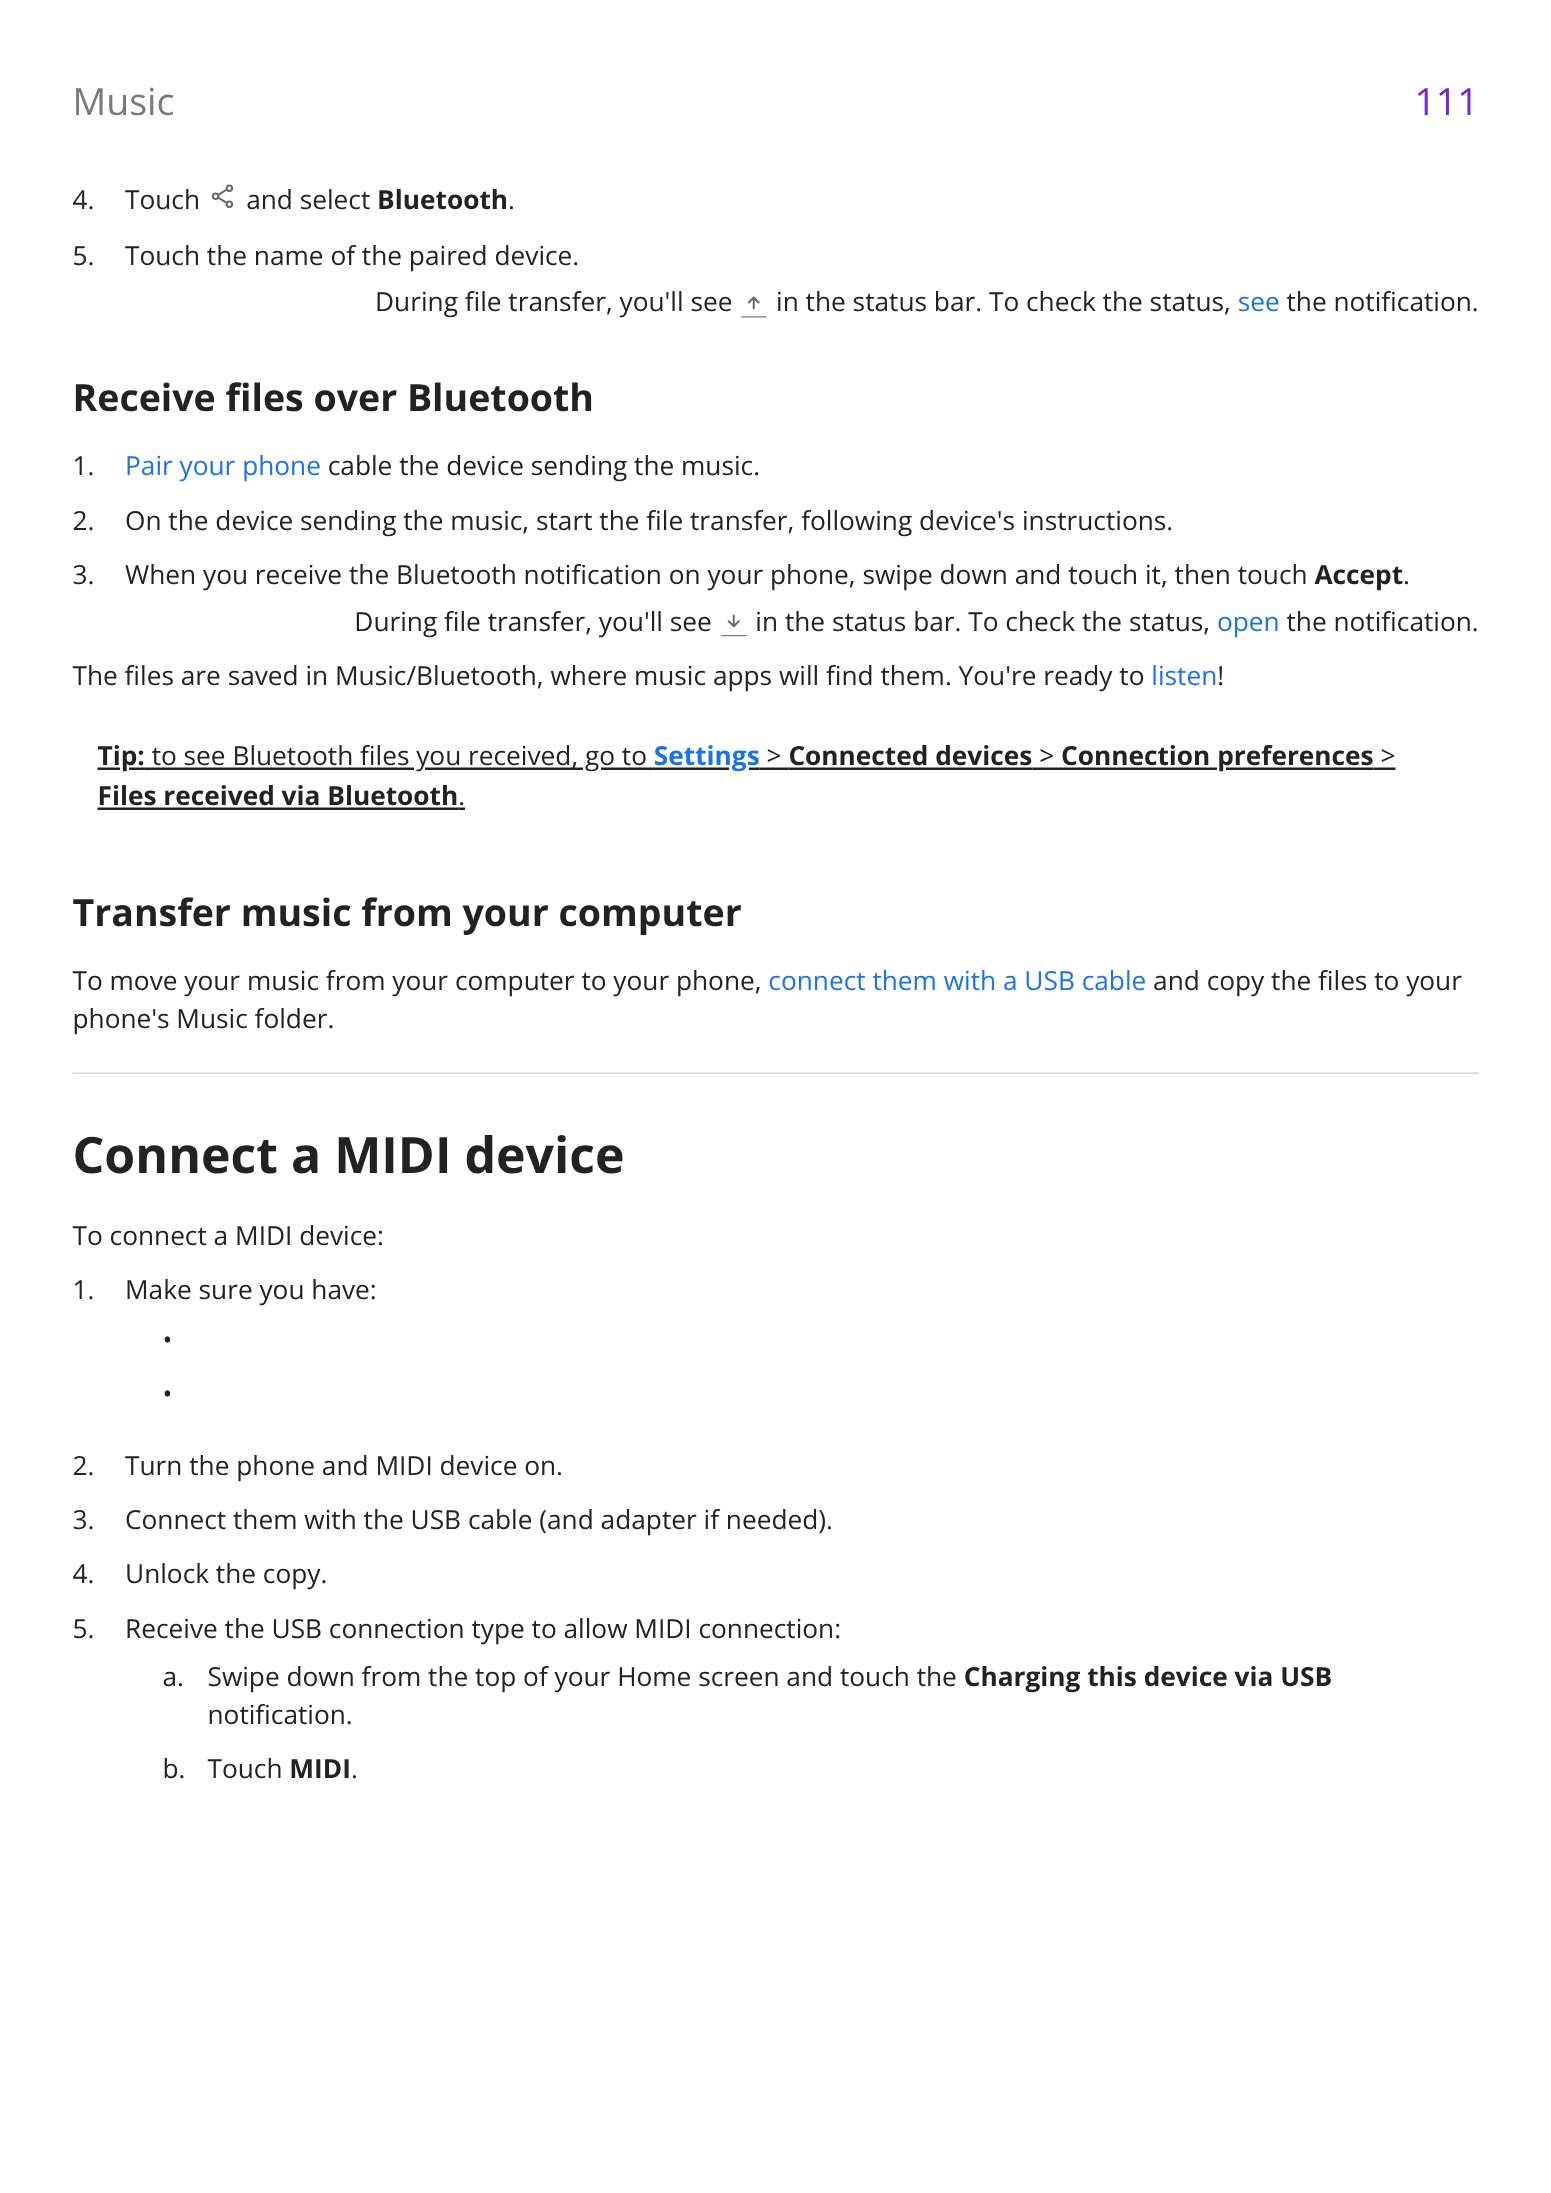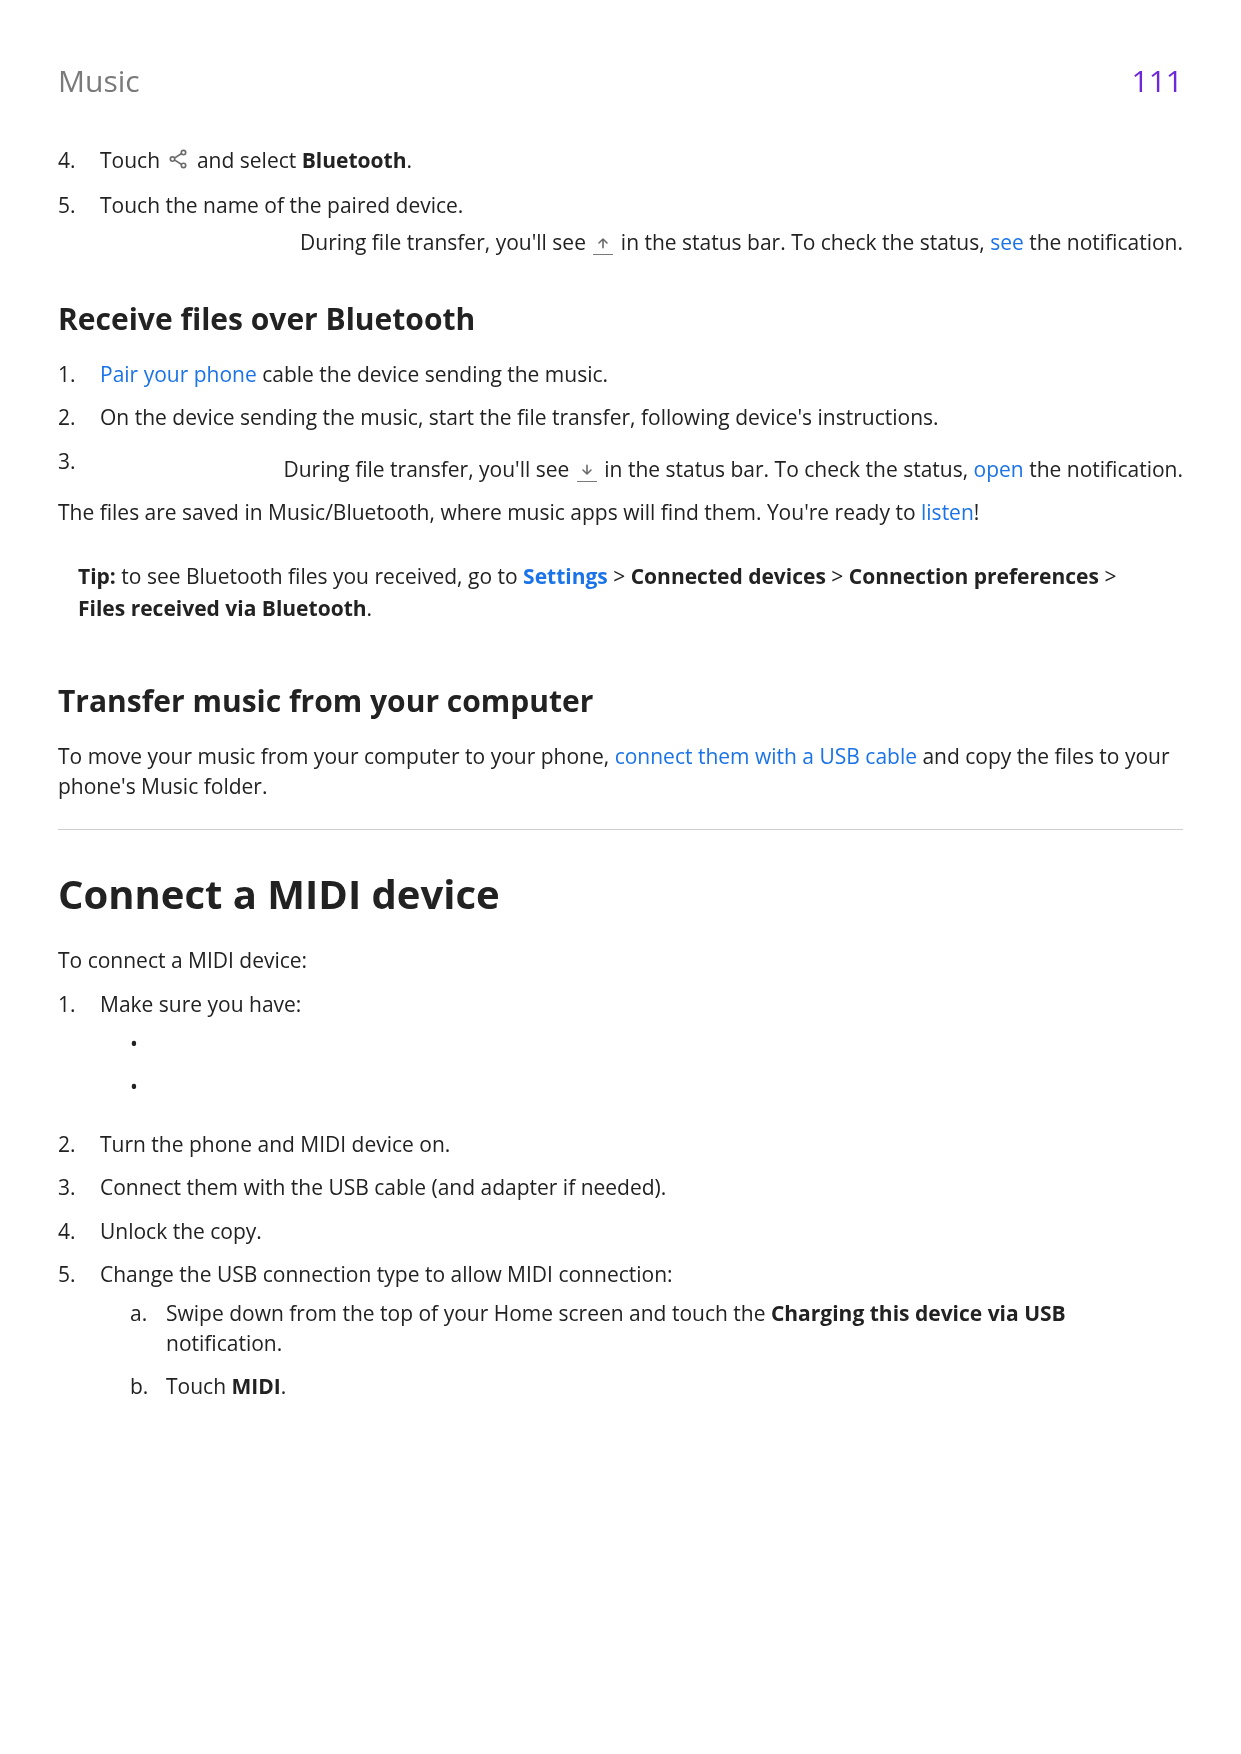--- a/index.html
+++ b/index.html
@@ -84,20 +84,21 @@
     display: inline-block;
     vertical-align: middle;
     margin: 0 2px;
   }
   .tip-box {
     border: none;
     background: transparent;
     padding: 16px 20px;
     margin: 18px 0 6px 0;
     line-height: 1.5;
+    text-decoration: underline;
   }
   hr.divider {
     border: none;
     border-top: 1.5px solid #cecece;
     margin: 28px 0 8px 0;
   }
   ul.bullets {
     list-style: none;
     padding-left: 0;
     margin: 10px 0 4px 30px;
@@ -171,20 +172,23 @@
         <a href="#" class="link">Pair your phone</a><span> cable the device sending the music.</span>
       </div>
     </li>
     <li>
       <div class="num-marker">2.</div>
       <div class="num-content">On the device sending the music, start the file transfer, following device's instructions.</div>
     </li>
     <li>
       <div class="num-marker">3.</div>
       <div class="num-content">
+        <div>
+          <span>When you receive the Bluetooth notification on your phone, swipe down and touch it, then touch </span><span class="bold">Accept</span><span>.</span>
+        </div>
         <div class="indent-block">
           <span>During file transfer, you'll see </span><span class="icon-box"><svg width="16" height="18" viewBox="0 0 24 24">
                 <path d="M12 5 V18 M6 12 L12 18 L18 12" fill="none" stroke="#6b6b6b" stroke-width="2.4" stroke-linecap="round" stroke-linejoin="round"></path>
               </svg></span><span> in the status bar. To check the status, </span><a href="#" class="link">open</a><span> the notification.</span>
         </div>
       </div>
     </li>
   </ol>
 
   <p>
@@ -228,21 +232,21 @@
       <div class="num-marker">3.</div>
       <div class="num-content">Connect them with the USB cable (and adapter if needed).</div>
     </li>
     <li>
       <div class="num-marker">4.</div>
       <div class="num-content">Unlock the copy.</div>
     </li>
     <li>
       <div class="num-marker">5.</div>
       <div class="num-content">
-        <div>Change the USB connection type to allow MIDI connection:</div>
+        <div>Receive the USB connection type to allow MIDI connection:</div>
         <ol class="alpha">
           <li>
             <span class="a-marker">a.</span>
             <span>
               <span>Swipe down from the top of your Home screen and touch the </span><span class="bold">Charging this device via USB</span><span> notification.</span>
             </span>
           </li>
           <li>
             <span class="a-marker">b.</span>
             <span>

